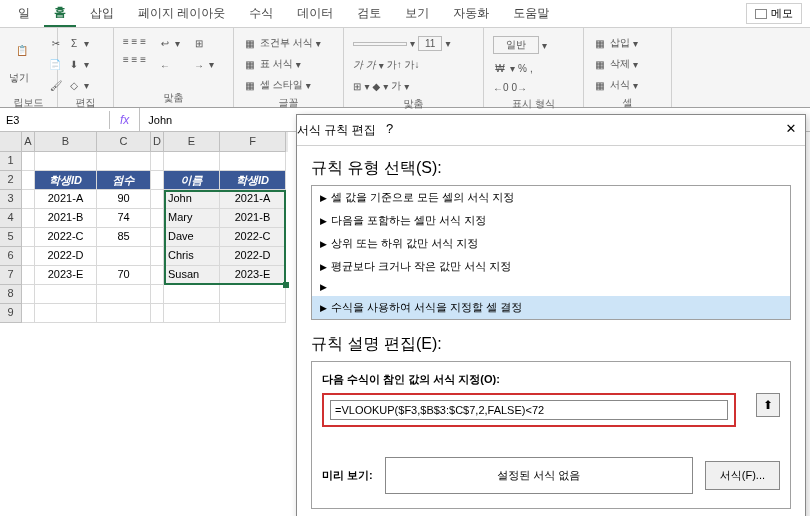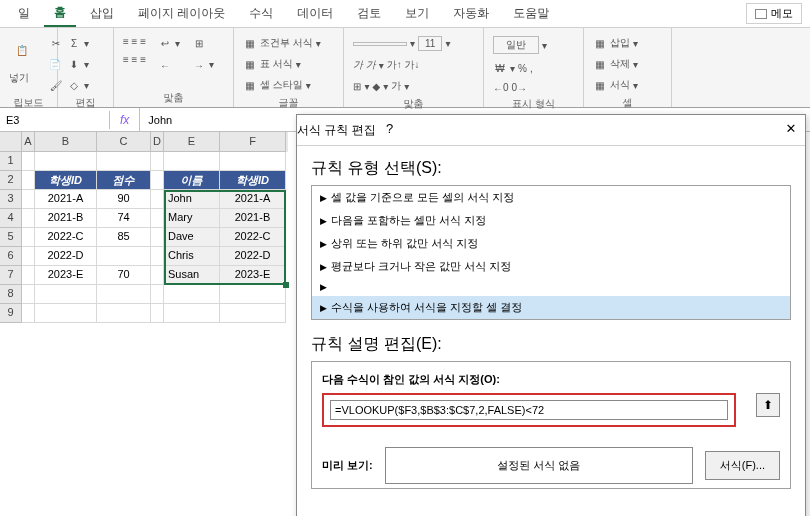--- a/index.html
+++ b/index.html
@@ -61,21 +61,21 @@
     .rule-list { border: 1px solid #a0a0a0; margin-bottom: 14px; }
     .rule-item { padding: 4px 8px; font-size: 11px; cursor: pointer; display: flex; align-items: center; gap: 4px; }
     .rule-item.selected { background: #cde4f7; }
     .rule-arrow { font-size: 9px; }
     
     .formula-box-wrap { display: flex; gap: 20px; margin-top: 6px; margin-bottom: 6px; }
     .formula-box { flex: 1; border: 2px solid #d03030; padding: 5px 6px; font-size: 11px; }
     .formula-input-inner { width: 100%; border: 1px solid #888; padding: 3px 4px; background: #fff; font-size: 11px; }
     .range-btn { width: 24px; height: 24px; border: 1px solid #888; background: #f0f0f0; text-align: center; cursor: pointer; font-size: 12px; padding-top: 4px; }
     
-    .preview-row { display: flex; align-items: center; gap: 12px; margin-top: 20px; }
+    .preview-row { display: flex; align-items: center; gap: 12px; margin-top: 30px; }
     .preview-label { font-weight: 600; font-size: 11px; }
     .preview-box { flex: 1; border: 1px solid #888; padding: 10px; text-align: center; font-size: 11px; }
     .format-btn { border: 1px solid #888; padding: 6px 14px; cursor: pointer; font-size: 11px; background: #f0f0f0; }
     
     .dialog-buttons { display: flex; justify-content: flex-end; gap: 8px; padding: 8px 14px 12px; }
   </style>
 </head>
 <body>
 
 <div class="ribbon-tabs">
@@ -331,21 +331,21 @@
       <div class="rule-item">
           <span class="rule-arrow">▶</span>
         </div>
       <div class="rule-item selected">
           <span class="rule-arrow">▶</span>
           <span>수식을 사용하여 서식을 지정할 셀 결정</span>
         </div>
     </div>
 
     <div class="section-label">규칙 설명 편집(E):</div>
-    <div style="border:1px solid #a0a0a0;padding:10px 10px 4px">
+    <div style="border:1px solid #a0a0a0;padding:10px 10px 14px">
       <div style="font-weight:600;font-size:11px;margin-bottom:6px">다음 수식이 참인 값의 서식 지정(O):</div>
       <div class="formula-box-wrap">
         <div class="formula-box">
           <input class="formula-input-inner" value="=VLOOKUP($F3,$B$3:$C$7,2,FALSE)&lt;72" style="">
         </div>
         <div class="range-btn">⬆</div>
       </div>
 
       <div class="preview-row">
         <div class="preview-label">미리 보기:</div>

